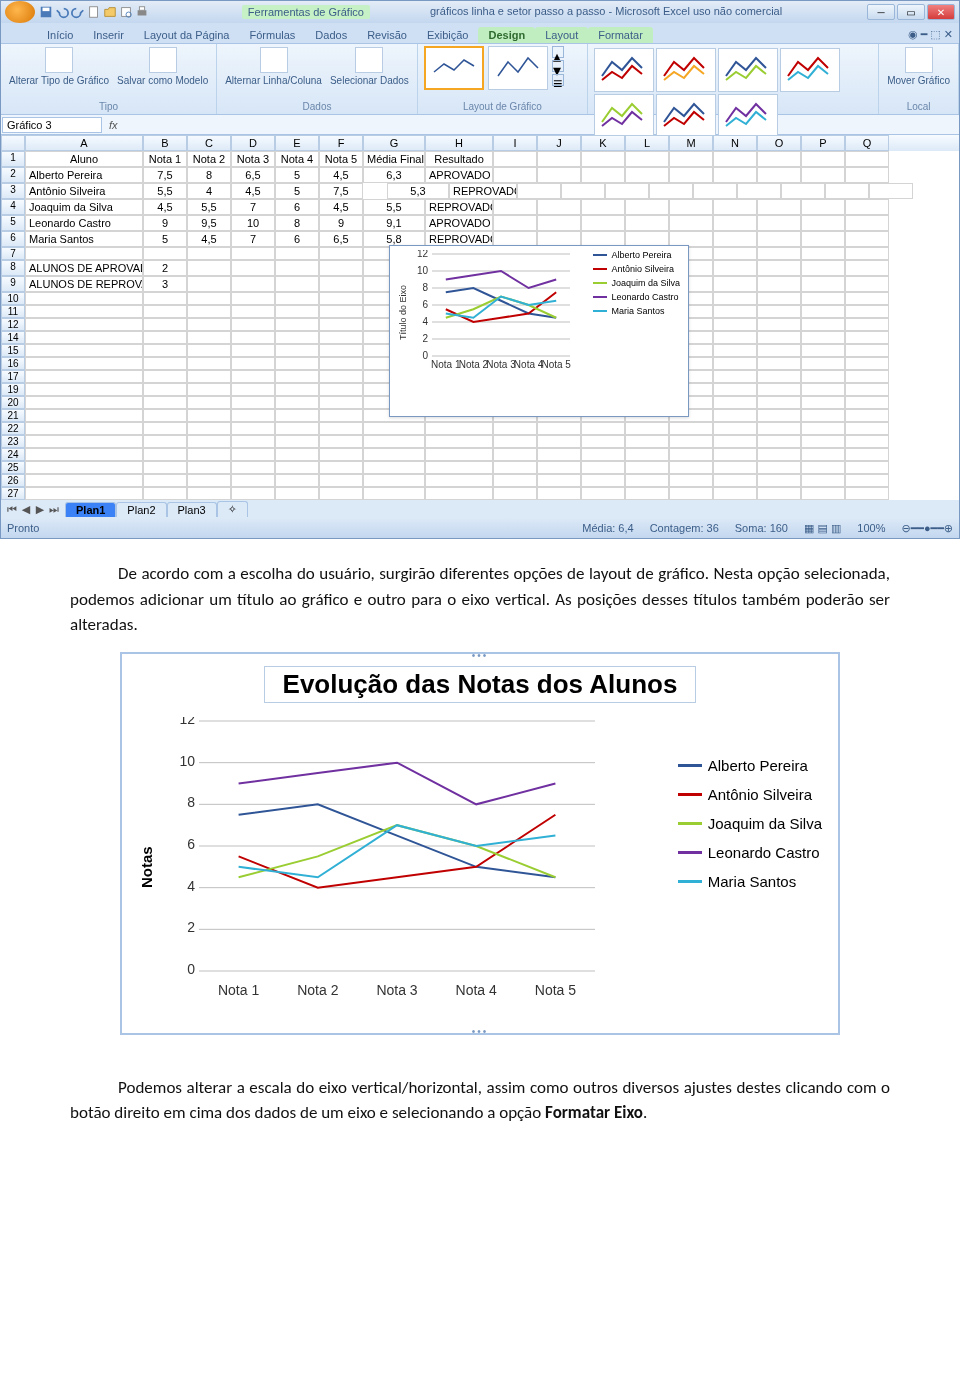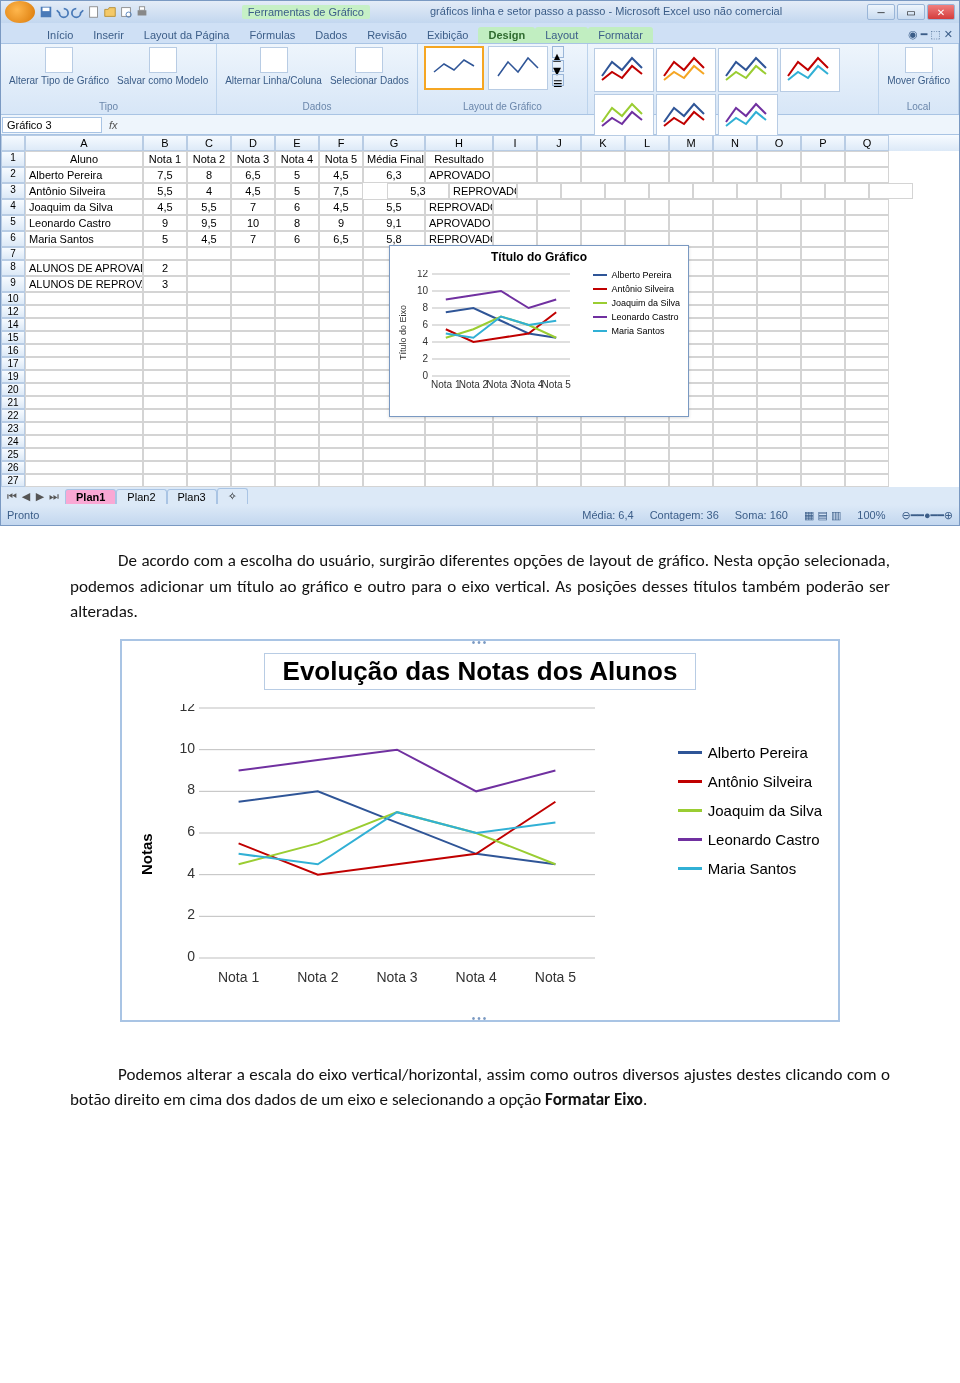--- a/index.html
+++ b/index.html
@@ -54,21 +54,21 @@
   .chart-body { display:flex; padding:4px 8px 6px 8px; gap:6px; }
   .y-axis-label { writing-mode: vertical-rl; transform: rotate(180deg); font-size:9px; text-align:center; color:#333;}
   .plot { flex:1; position:relative;}
   .legend { font-size:9px; display:flex; flex-direction:column; gap:4px; padding-left:6px;}
   .legend-item { display:flex; align-items:center; gap:4px;}
   .leg-sw { width:14px; height:2px; }
 
   .sheet-tabs { display:flex; align-items:center; background:#dce9f7; height:18px; font-size:11px;}
   .tab-nav { display:flex; gap:0; padding:0 4px;}
   .tab-nav-btn { width:14px; text-align:center; color:#555;}
-  .sheet-tab { padding:1px 10px; background:#f9a8d4; border:1px solid #a9c4e4; border-bottom:none; border-top-left-radius:3px; border-top-right-radius:3px;}
+  .sheet-tab { padding:1px 10px; background:#3b82f6; border:1px solid #a9c4e4; border-bottom:none; border-top-left-radius:3px; border-top-right-radius:3px;}
   .sheet-tab.inactive { background:#dce9f7;}
   
   .status-bar { display:flex; align-items:center; background:linear-gradient(#dce9f7,#c3d7ef); height:20px; font-size:11px; color:#3b5d88; padding:0 6px; gap:16px;}
   .status-spacer{flex:1;}
 
   
   .doc-block { padding: 22px 70px 0 70px; font-family: Calibri, Arial, sans-serif; font-size:17px; line-height:1.5; color:#111; text-align:justify;}
   .doc-block p { margin-bottom:14px; }
   .doc-block .indent { text-indent: 48px; }
   .doc-block b { font-weight:bold;}
@@ -477,20 +477,40 @@
           <div class="cell " style="width: 44px;"></div>
           <div class="cell " style="width: 44px;"></div>
           <div class="cell " style="width: 44px;"></div>
           <div class="cell " style="width: 44px;"></div>
           <div class="cell " style="width: 44px;"></div>
           <div class="cell " style="width: 44px;"></div>
           <div class="cell " style="width: 44px;"></div>
           <div class="cell " style="width: 44px;"></div>
         </div>
         <div class="grid-row">
+          <div class="row-h">11</div>
+          <div class="cell " style="width: 118px;"></div>
+          <div class="cell " style="width: 44px;"></div>
+          <div class="cell " style="width: 44px;"></div>
+          <div class="cell " style="width: 44px;"></div>
+          <div class="cell " style="width: 44px;"></div>
+          <div class="cell " style="width: 44px;"></div>
+          <div class="cell " style="width: 62px;"></div>
+          <div class="cell " style="width: 68px;"></div>
+          <div class="cell " style="width: 44px;"></div>
+          <div class="cell " style="width: 44px;"></div>
+          <div class="cell " style="width: 44px;"></div>
+          <div class="cell " style="width: 44px;"></div>
+          <div class="cell " style="width: 44px;"></div>
+          <div class="cell " style="width: 44px;"></div>
+          <div class="cell " style="width: 44px;"></div>
+          <div class="cell " style="width: 44px;"></div>
+          <div class="cell " style="width: 44px;"></div>
+        </div>
+        <div class="grid-row">
           <div class="row-h">12</div>
           <div class="cell " style="width: 118px;"></div>
           <div class="cell " style="width: 44px;"></div>
           <div class="cell " style="width: 44px;"></div>
           <div class="cell " style="width: 44px;"></div>
           <div class="cell " style="width: 44px;"></div>
           <div class="cell " style="width: 44px;"></div>
           <div class="cell " style="width: 62px;"></div>
           <div class="cell " style="width: 68px;"></div>
           <div class="cell " style="width: 44px;"></div>
@@ -759,21 +779,20 @@
           <div class="cell " style="width: 44px;"></div>
           <div class="cell " style="width: 44px;"></div>
           <div class="cell " style="width: 44px;"></div>
           <div class="cell " style="width: 44px;"></div>
           <div class="cell " style="width: 44px;"></div>
           <div class="cell " style="width: 44px;"></div>
         </div>
       </div>
 
     <div class="embedded-chart" style="left:388px; top:110px; width:300px; height:172px;">
-      <div class="chart-title">Título do Gráfico</div>
       <div class="chart-body">
         <div class="y-axis-label">Título do Eixo</div>
         <div class="plot" id="small-plot"><svg width="160" height="120">
               <line x1="18" x2="156" y1="106" y2="106" class="grid"></line>
               <text x="14" y="109" text-anchor="end" class="tick">0</text>
               <line x1="18" x2="156" y1="89" y2="89" class="grid"></line>
               <text x="14" y="92" text-anchor="end" class="tick">2</text>
               <line x1="18" x2="156" y1="72" y2="72" class="grid"></line>
               <text x="14" y="75" text-anchor="end" class="tick">4</text>
               <line x1="18" x2="156" y1="55" y2="55" class="grid"></line>

